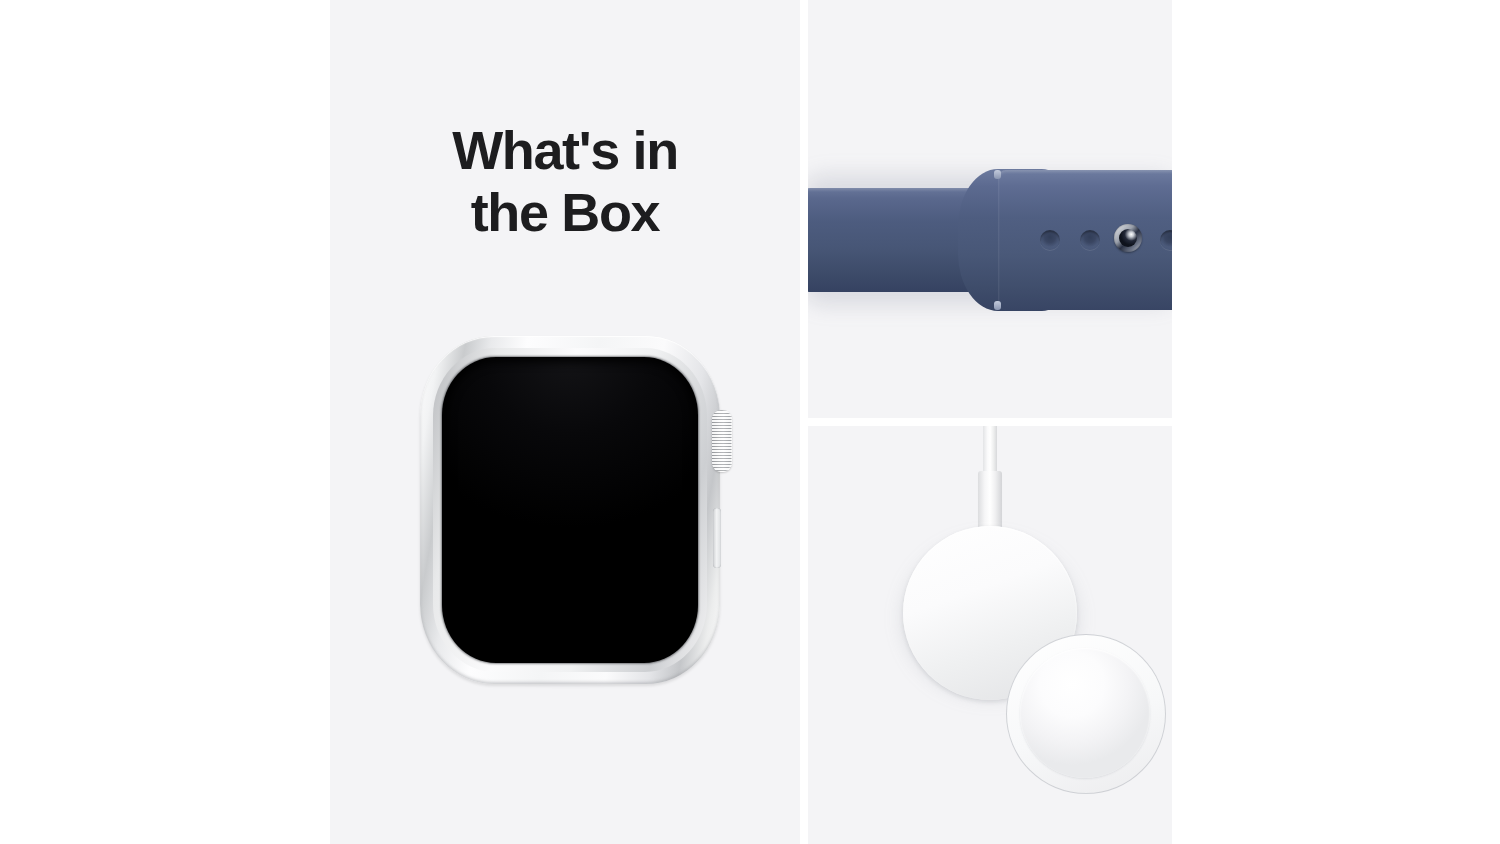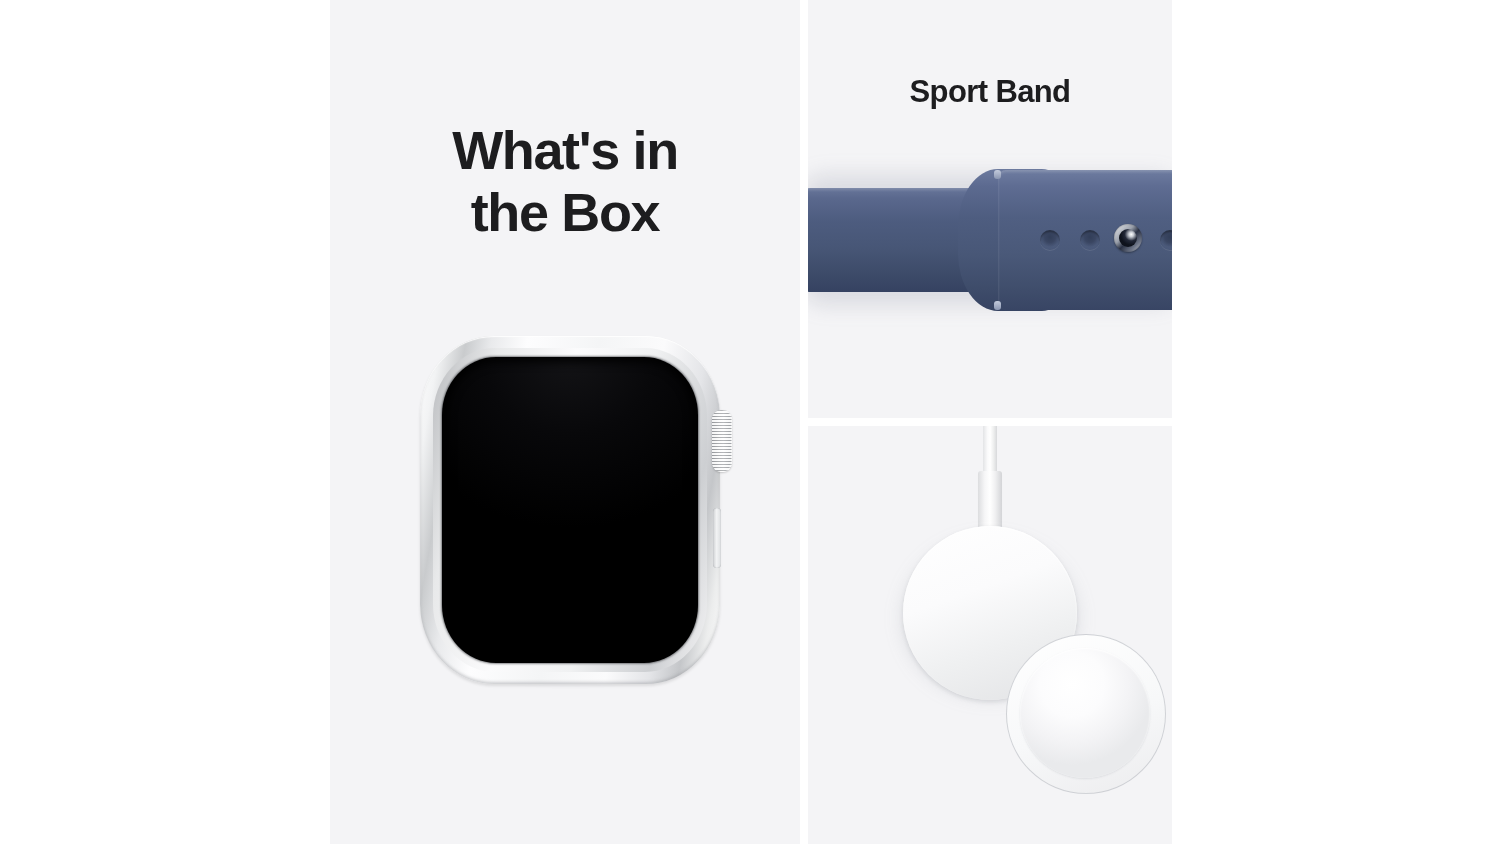--- a/index.html
+++ b/index.html
@@ -389,21 +389,20 @@
       </div>
       <div id="watch-crown-rim"></div>
       <div id="watch-crown"></div>
       <div id="watch-sidebutton"></div>
     </div>
 
   </section>
 
   <section class="panel" id="panel-band">
 
-    <h2 class="caption" id="band-title">Sport Band</h2>
 
     <div id="band-wrap">
       <div id="band-shadow"></div>
       <div id="band-tail"></div>
       <div id="band-flare"></div>
       <div id="band-main"></div>
       <div class="band-loop-edge" id="band-loop-top"></div>
       <div class="band-loop-edge" id="band-loop-bottom"></div>
       <div class="band-hole" id="band-hole-1"></div>
       <div class="band-hole" id="band-hole-2"></div>

